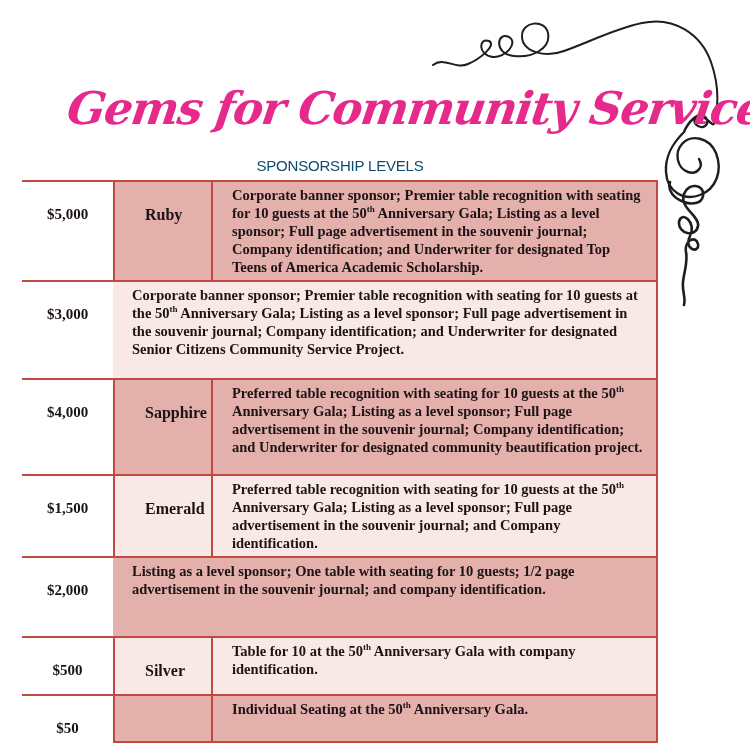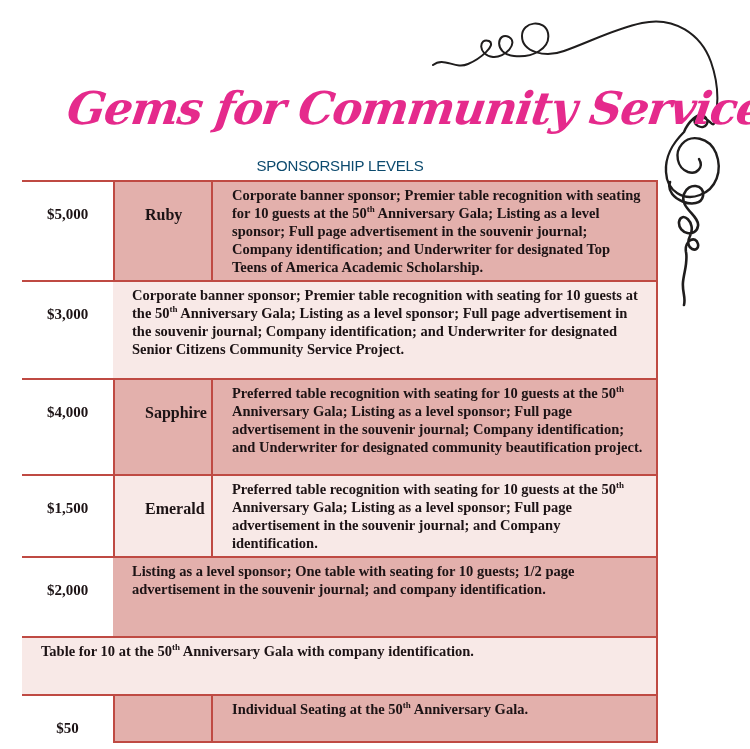--- a/index.html
+++ b/index.html
@@ -136,20 +136,22 @@
         <span>Preferred table recognition with seating for 10 guests at the 50<sup>th</sup> Anniversary Gala; Listing as a level sponsor; Full page advertisement in the souvenir journal; and Company identification.</span>
       </div>
     </div>
     <div class="s-row shade-dark">
       <div class="cell amount">$2,000</div>
       <div class="cell desc">
         <span>Listing as a level sponsor; One table with seating for 10 guests; 1/2 page advertisement in the souvenir journal; and company identification.</span>
       </div>
     </div>
     <div class="s-row shade-light">
+      <div class="cell amount">$500</div>
+      <div class="cell level">Silver</div>
       <div class="cell desc">
         <span>Table for 10 at the 50<sup>th</sup> Anniversary Gala with company identification.</span>
       </div>
     </div>
     <div class="s-row shade-dark">
       <div class="cell amount">$50</div>
       <div class="cell level"></div>
       <div class="cell desc">
         <span>Individual Seating at the 50<sup>th</sup> Anniversary Gala.</span>
       </div>

